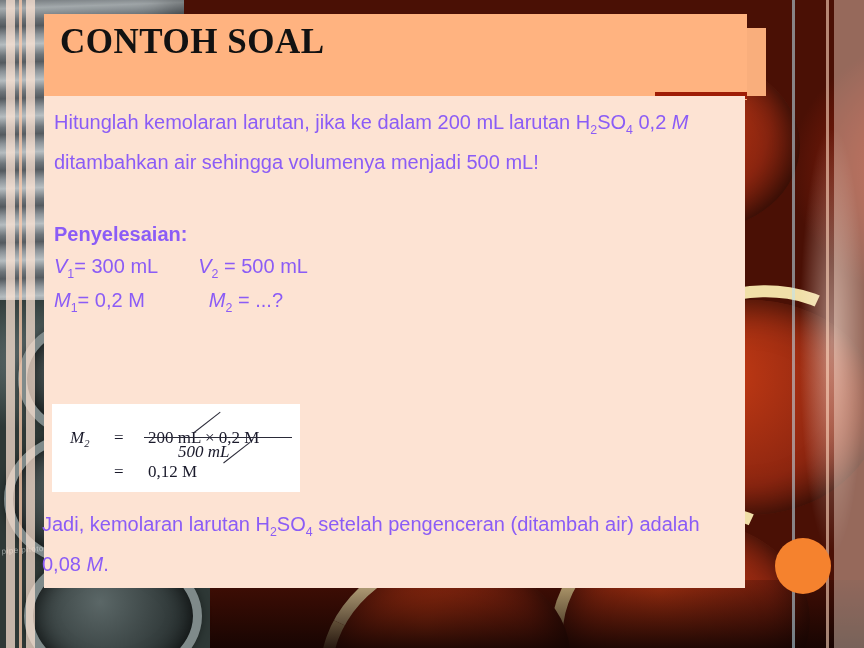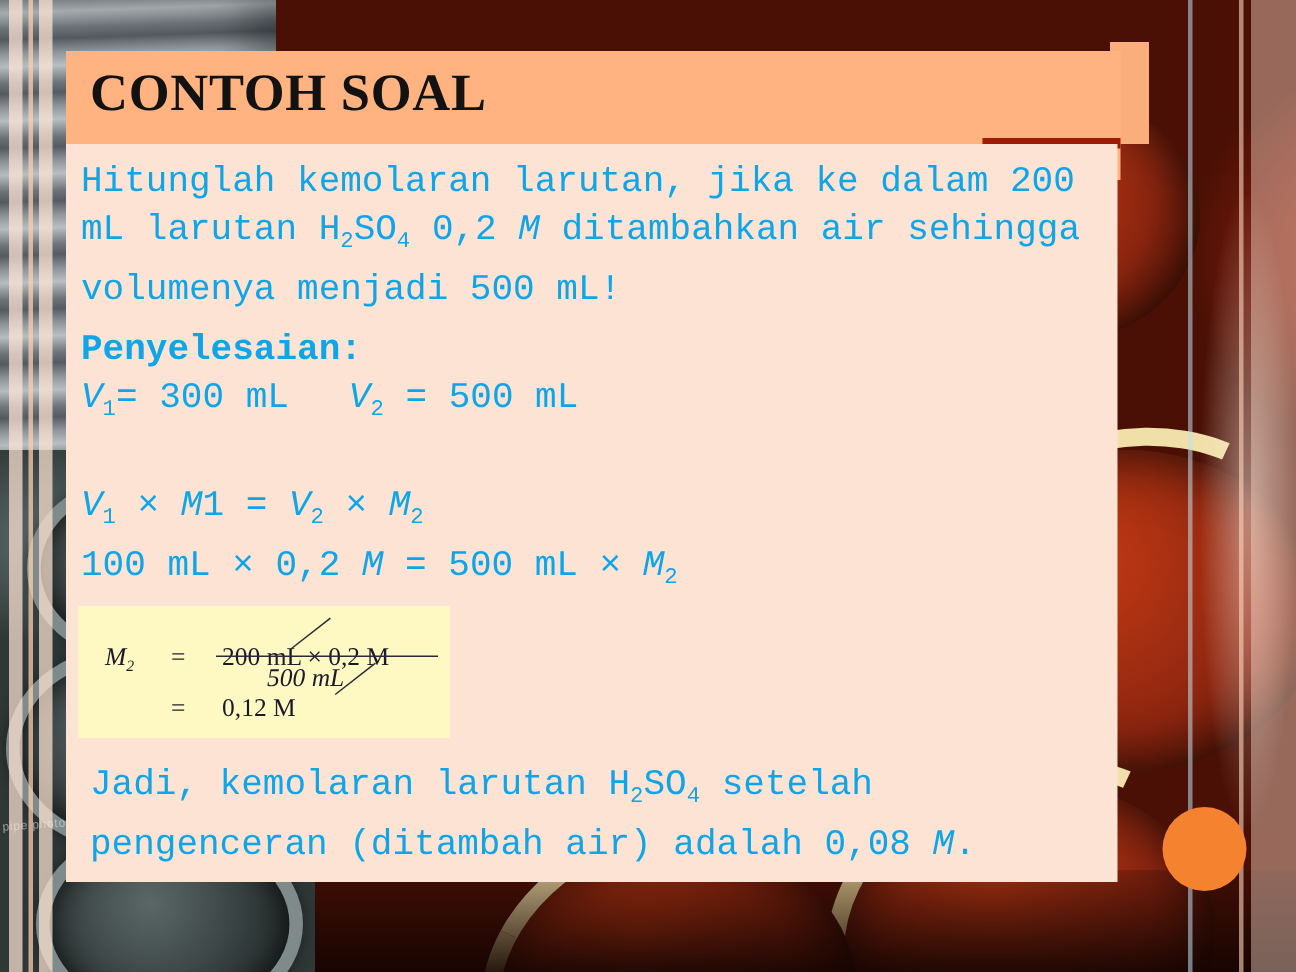--- a/index.html
+++ b/index.html
@@ -146,21 +146,21 @@
   .orange-tab {
     position: absolute;
     left: 740px; top: 28px;
     width: 26px; height: 68px;
     background: #f9ae7c;
   }
 
   
   .title-band {
     position: absolute;
-    left: 44px; top: 34px;
+    left: 44px; top: 14px;
     width: 703px; height: 86px;
     background: #ffb380;
   }
   .title-text {
     position: absolute;
     left: 16px; top: 8px;
     font-size: 35px;
     font-weight: bold;
     color: #121212;
     letter-spacing: .5px;
@@ -174,42 +174,42 @@
   }
   .body-panel {
     position: absolute;
     left: 44px; top: 96px;
     width: 701px; height: 492px;
     background: #fde3d3;
   }
 
   .txt {
     position: absolute;
-    color: #0ea5e9;
-    font-size: 24px;
+    color: #8b5cf6;
+    font-size: 20px;
     line-height: 32px;
-    font-family: Liberation Mono, monospace;
+    font-family: Liberation Sans, sans-serif;
   }
   .p-question { left: 54px; top: 106px; width: 690px; }
   .b-head   { left: 54px; top: 218px; font-weight: bold; }
   .eq-line  { left: 54px; }
   .l1 { top: 250px; }
   .l2 { top: 284px; }
   .l3 { top: 322px; }
   .l4 { top: 362px; }
   .col2 { display: inline-block; margin-left: 40px; }
   .col2b { display: inline-block; margin-left: 64px; }
   i.var { font-style: italic; }
   sub { font-size: 0.62em; }
 
   .frac-box {
     position: absolute;
     left: 52px; top: 404px;
     width: 248px; height: 88px;
-    background: #fef9c3;
+    background: #ffffff;
   }
   .frac-inner {
     position: relative;
     width: 100%; height: 100%;
     color: #1a1a2b;
     font-size: 17px;
     font-family: "Liberation Serif", "DejaVu Serif", serif;
   }
   .f-m2  { position: absolute; left: 18px; top: 24px; font-style: italic; }
   .f-eq1 { position: absolute; left: 62px; top: 24px; }
@@ -225,21 +225,21 @@
   }
   .cancel {
     position: absolute;
     width: 34px; height: 1.4px;
     background: #2a2a38;
     transform: rotate(-38deg);
   }
   .c1 { left: 138px; top: 18px; }
   .c2 { left: 168px; top: 48px; }
 
-  .p-conclusion { left: 60px; top: 508px; width: 670px; }
+  .p-conclusion { left: 42px; top: 508px; width: 670px; }
 </style>
 </head>
 <body>
 
 <div class="slide">
 
   <div class="photo">
     <div class="sky"></div>
     <div class="sky-cloud"></div>
     <div class="sky-cloud b"></div>
@@ -279,28 +279,25 @@
   <div class="txt p-question">
     <span>Hitunglah kemolaran larutan, jika ke dalam 200 mL larutan H</span><sub>2</sub><span>SO</span><sub>4</sub><span> 0,2 </span><i class="var">M</i><span> ditambahkan air sehingga volumenya menjadi 500 mL!</span>
   </div>
 
   <div class="txt b-head">Penyelesaian:</div>
 
   <div class="txt eq-line l1">
     <i class="var">V</i><sub>1</sub><span>= 300 mL</span><span class="col2"><i class="var">V</i><sub>2</sub><span> = 500 mL</span></span>
   </div>
 
-
-  <div class="txt eq-line l3">
-    <i class="var">V</i><sub>1</sub><span> × </span><i class="var">M</i><span>1</span><span> = </span><i class="var">V</i><sub>2</sub><span> × </span><i class="var">M</i><sub>2</sub>
-  </div>
-
-  <div class="txt eq-line l4">
-    <span>100 mL × 0,2 </span><i class="var">M</i><span> = 500 mL × </span><i class="var">M</i><sub>2</sub>
-  </div>
+  <div class="txt eq-line l2">
+    <i class="var">M</i><sub>1</sub><span>= 0,2 M</span><span class="col2b"><i class="var">M</i><sub>2</sub><span> = ...?</span></span>
+  </div>
+
+
 
   <div class="frac-box">
     <div class="frac-inner">
       <span class="f-m2"><span>M</span><sub>2</sub></span>
       <span class="f-eq1">=</span>
       <span class="f-num">200 mL  × 0,2 M</span>
       <span class="f-bar"></span>
       <span class="f-den">500 mL</span>
       <span class="f-eq2">=</span>
       <span class="f-res">0,12 M</span>

